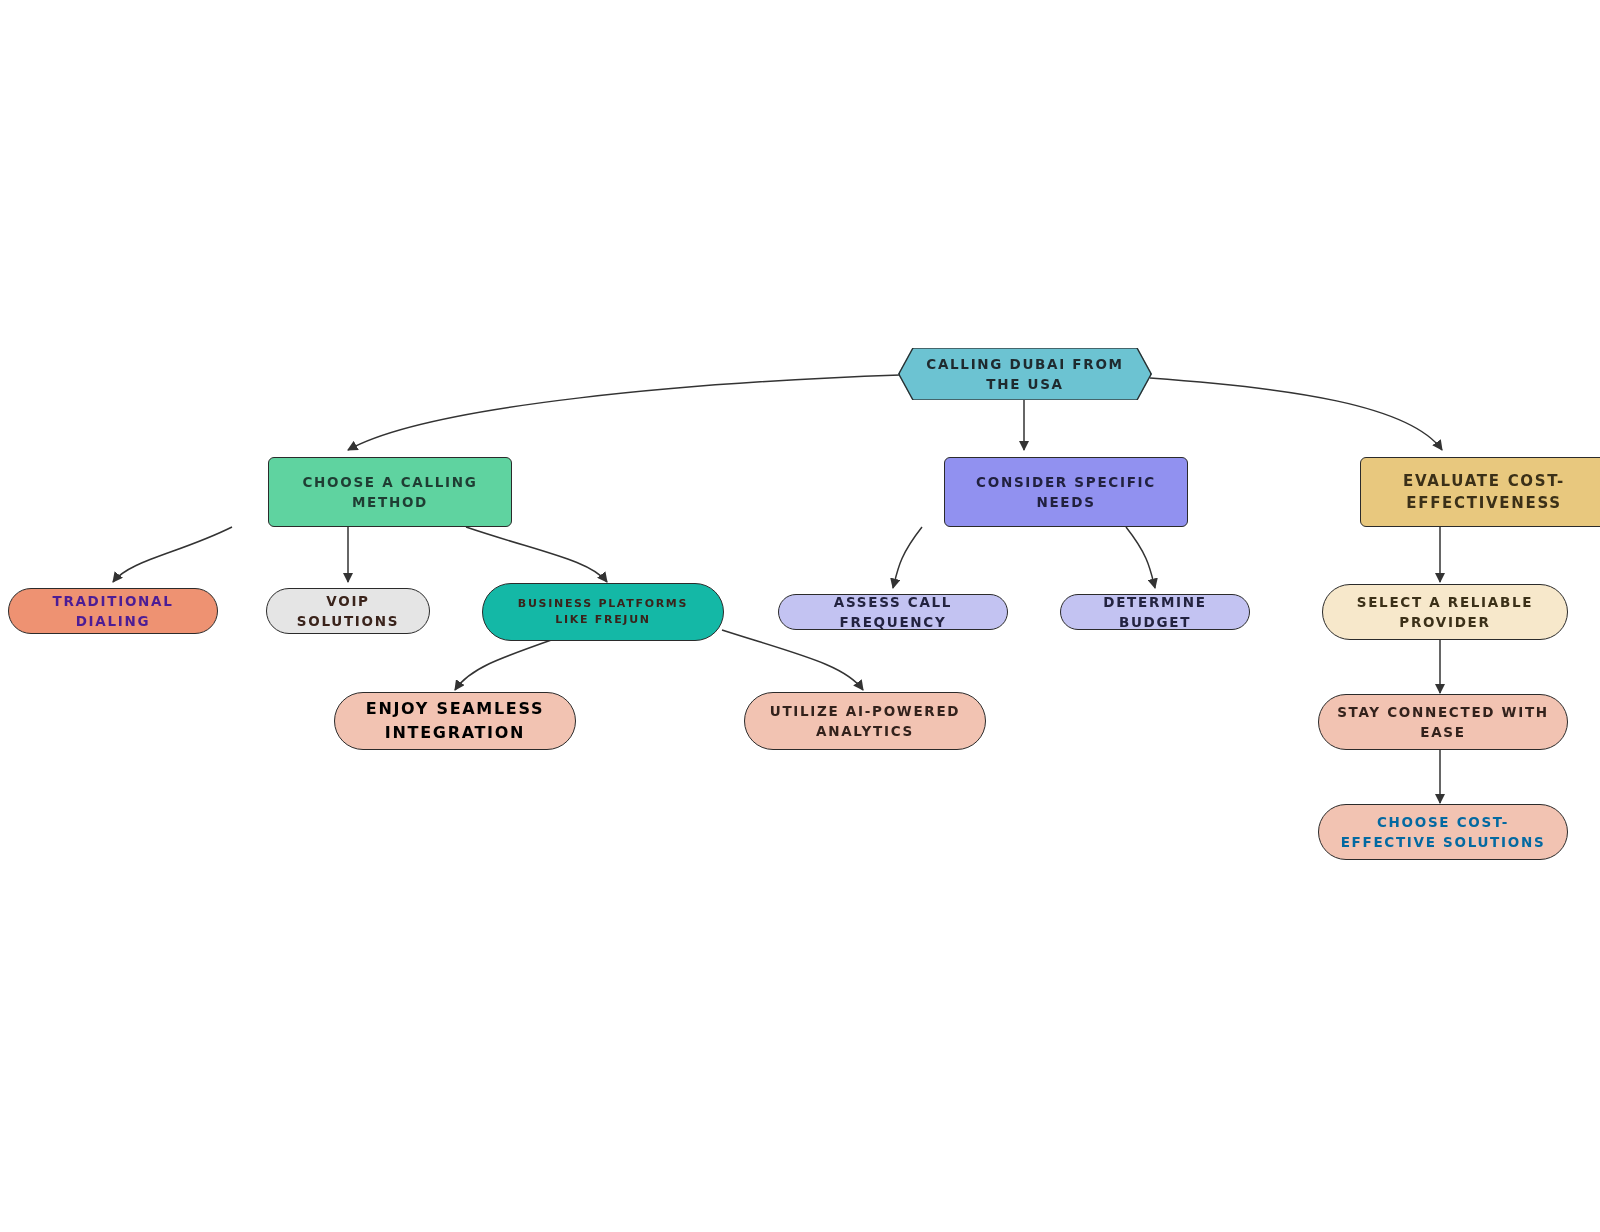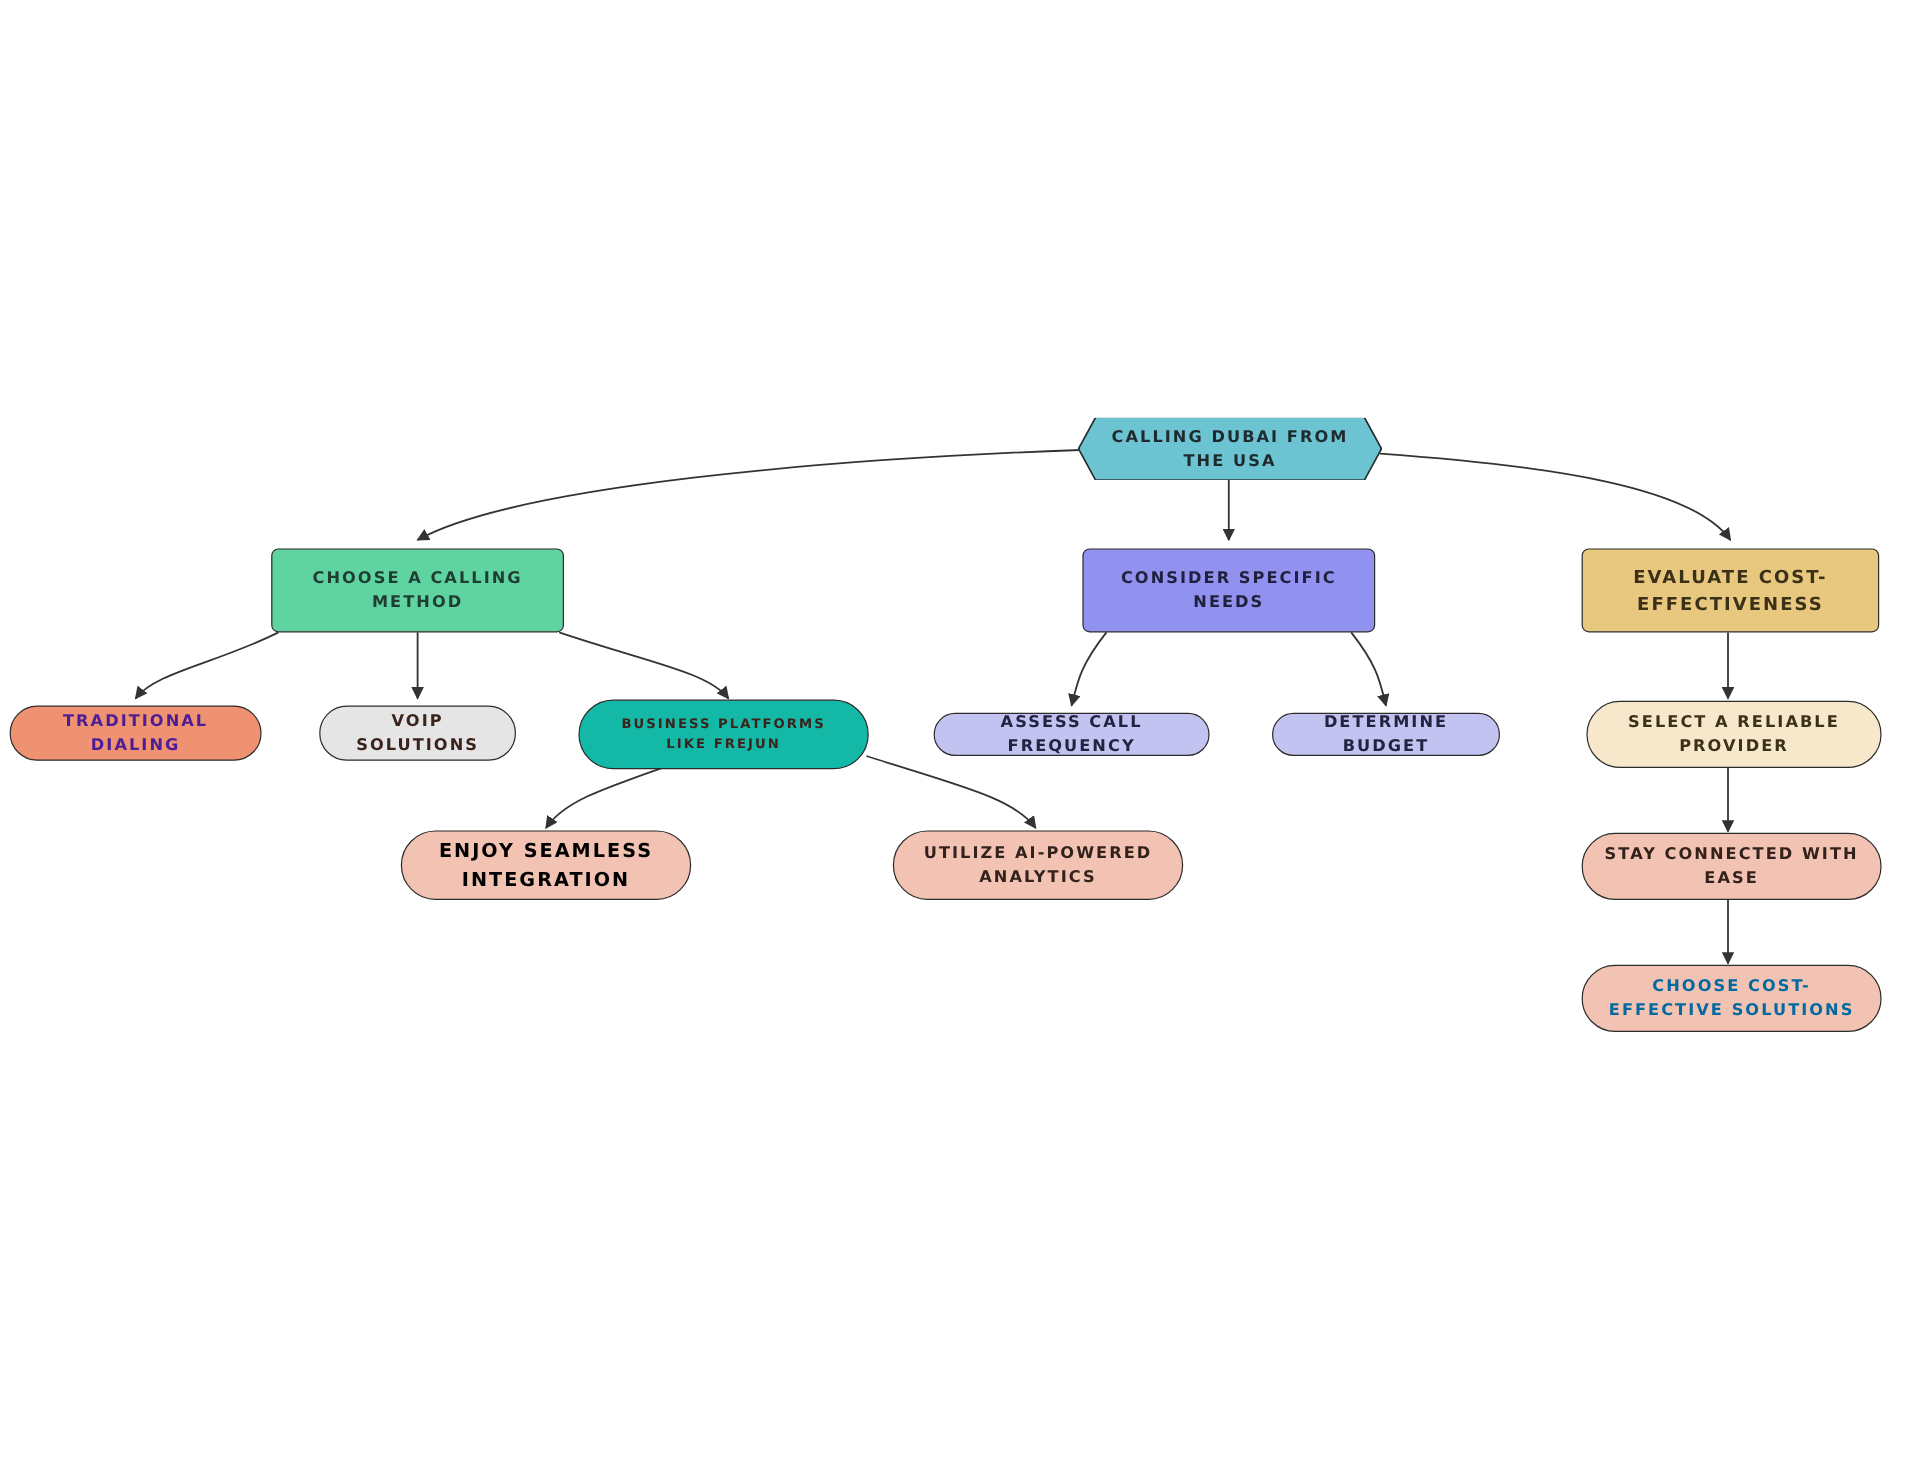--- a/index.html
+++ b/index.html
@@ -4,21 +4,21 @@
 <style>
   html,body{margin:0;padding:0;background:#ffffff;}
   body{width:1600px;height:1232px;position:relative;overflow:hidden;
        font-family:"DejaVu Sans","Liberation Sans",sans-serif;}
   #canvas{position:absolute;left:0;top:0;width:1296px;height:1232px;padding-left:48px;}
   svg.edges{position:absolute;left:0;top:0;width:1600px;height:1232px;pointer-events:none;}
   .node{position:absolute;box-sizing:border-box;display:flex;align-items:center;
         justify-content:center;text-align:center;border:1.4px solid #2b2b2b;
         color:#262626;font-weight:700;letter-spacing:1.7px;line-height:1.5;}
   .node span{display:block;padding:0 14px;}
-  .rect{border-radius:6px;}
+  .rect{border-radius:6px;margin-left:42px;}
   .stadium{border-radius:999px;}
   .hex{border:none;background:transparent;}
   .hex .hexinner{position:absolute;left:0;top:0;width:100%;height:100%;
       clip-path:polygon(5.6% 0%,94.4% 0%,100% 50%,94.4% 100%,5.6% 100%,0% 50%);}
   .hexlabel{position:relative;z-index:3;width:100%;}
 </style>
 </head>
 <body>
 
 <div id="canvas">

